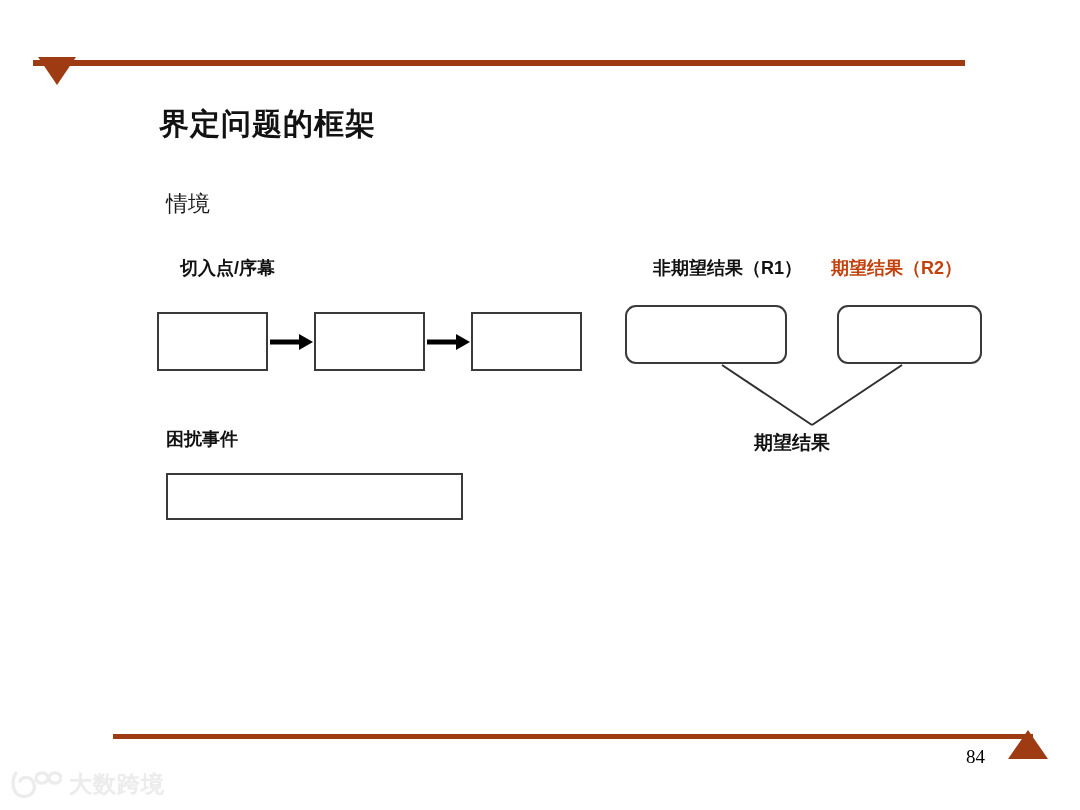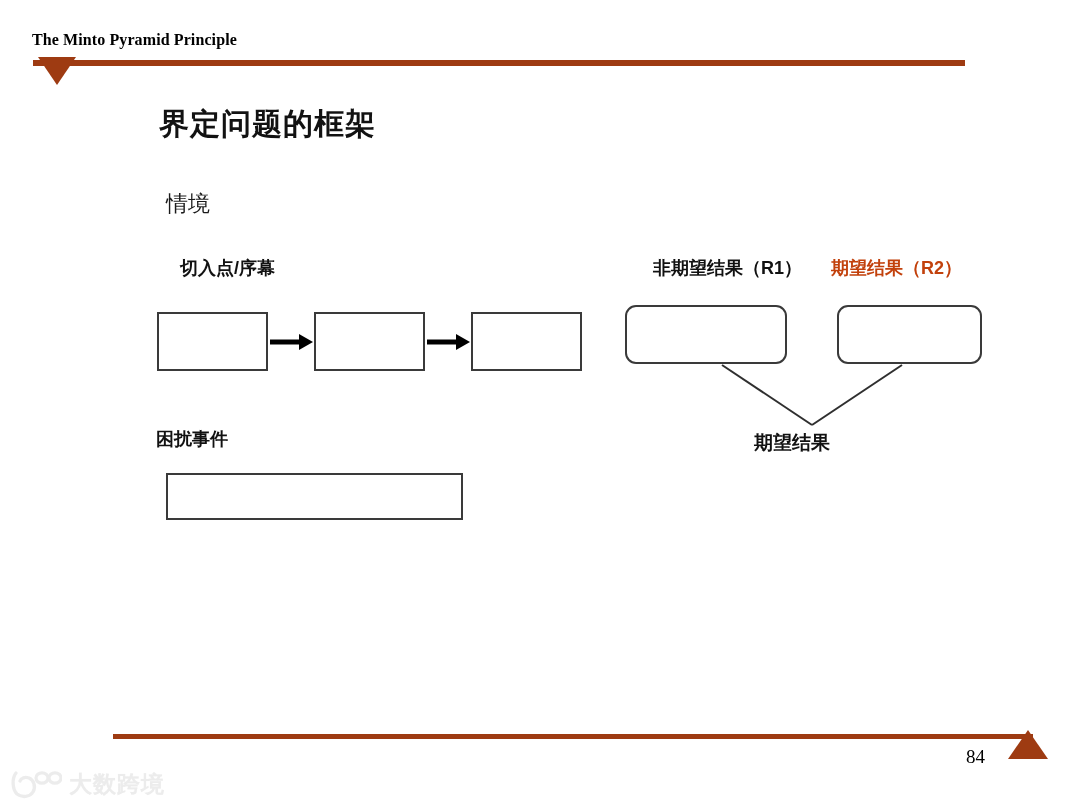--- a/index.html
+++ b/index.html
@@ -124,21 +124,21 @@
     position: absolute;
     left: 180px;
     top: 256px;
     font-size: 18px;
     font-weight: bold;
     color: #111111;
     white-space: nowrap;
   }
   .label-disturb {
     position: absolute;
-    left: 156px;
+    left: 166px;
     top: 427px;
     font-size: 18px;
     font-weight: bold;
     color: #111111;
     white-space: nowrap;
   }
   .label-r1 {
     position: absolute;
     left: 621px;
     top: 256px;
@@ -211,21 +211,20 @@
     width: 1080px;
     height: 810px;
     pointer-events: none;
   }
 </style>
 </head>
 <body>
 
 <div id="slide">
 
-  <div class="header-title">The Minto Pyramid Principle</div>
   <div class="header-rule"></div>
   <div class="header-tri"></div>
 
   <div class="slide-title">界定问题的框架</div>
 
   <div class="label-situation">情境</div>
 
   <div class="label-entry">切入点/序幕</div>
 
   <div class="label-disturb">困扰事件</div>

